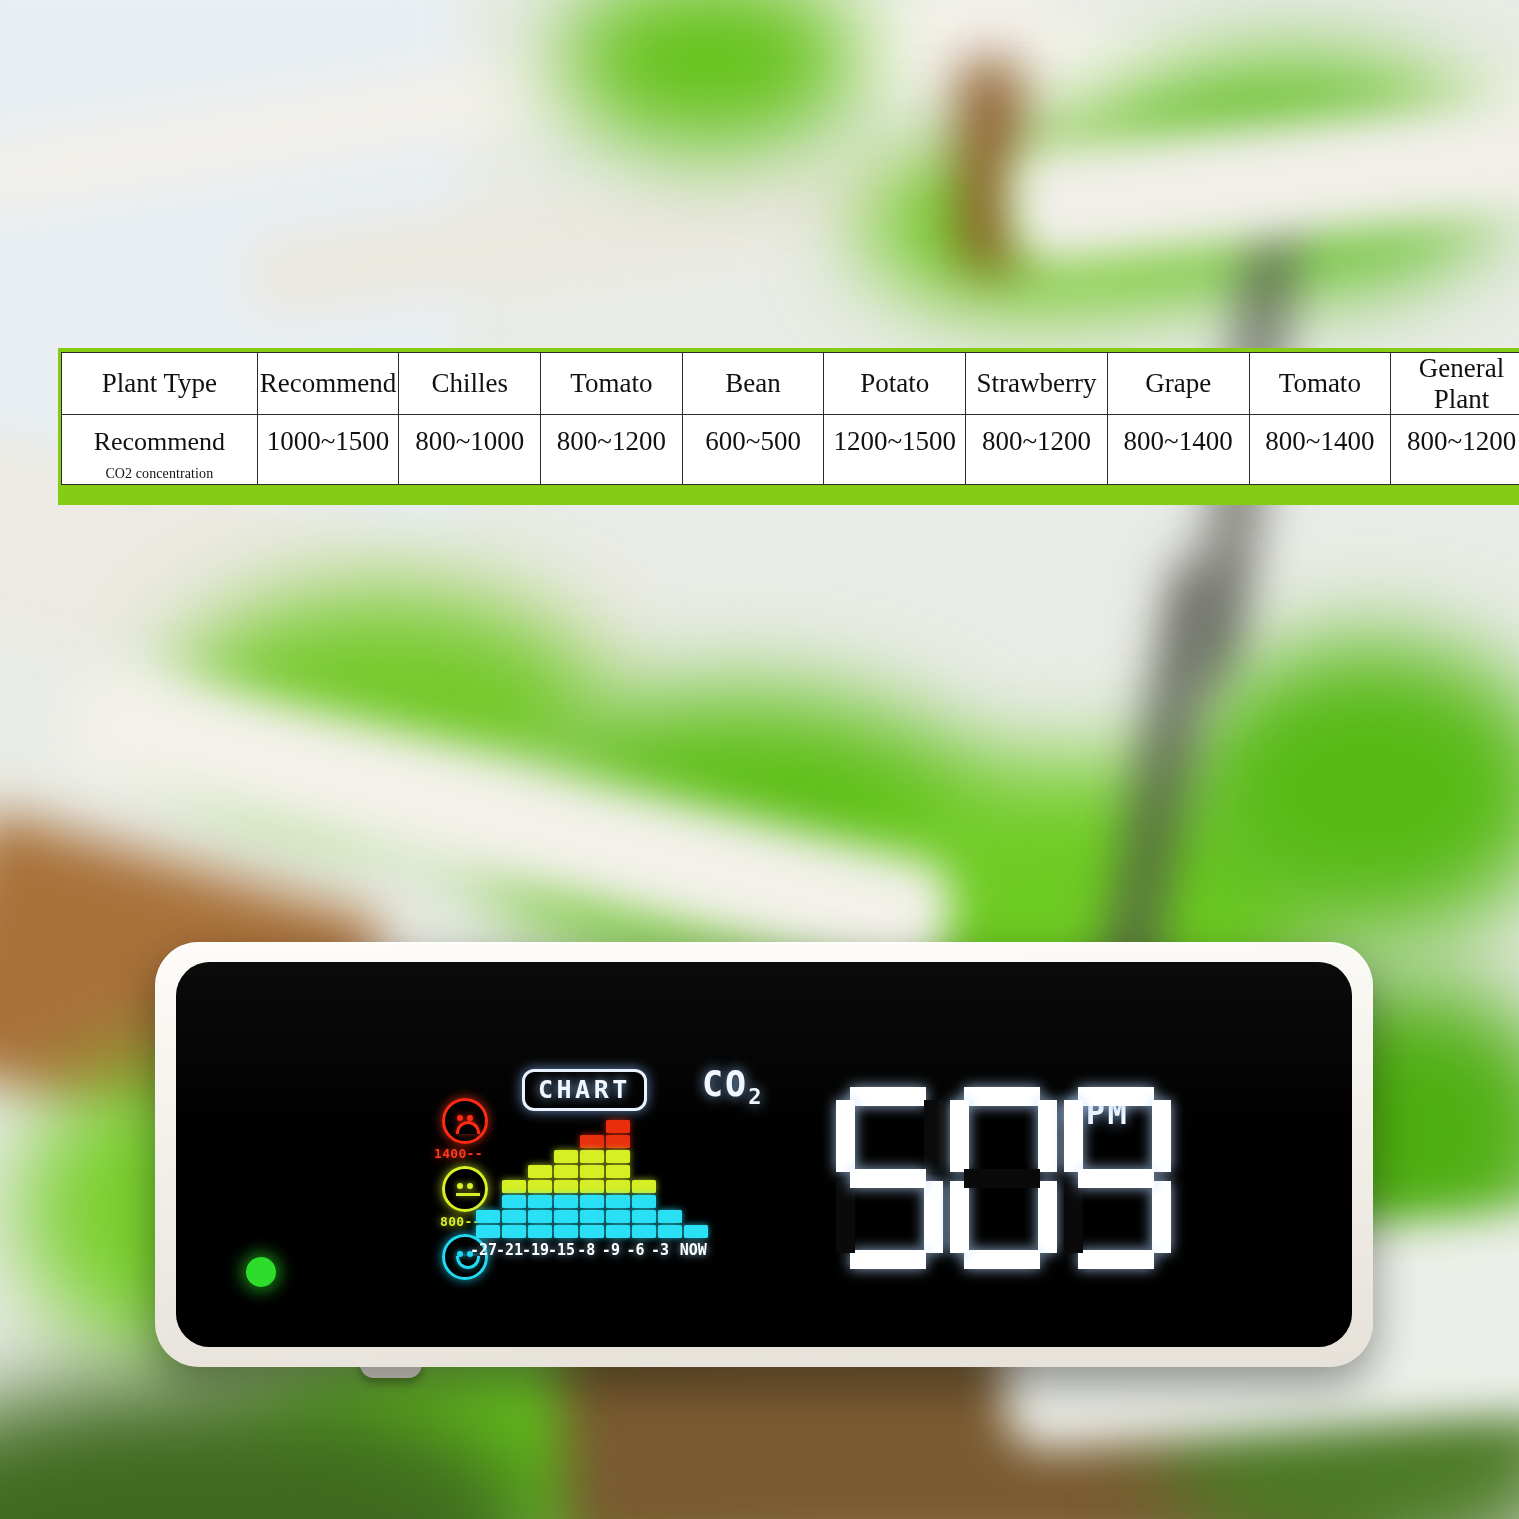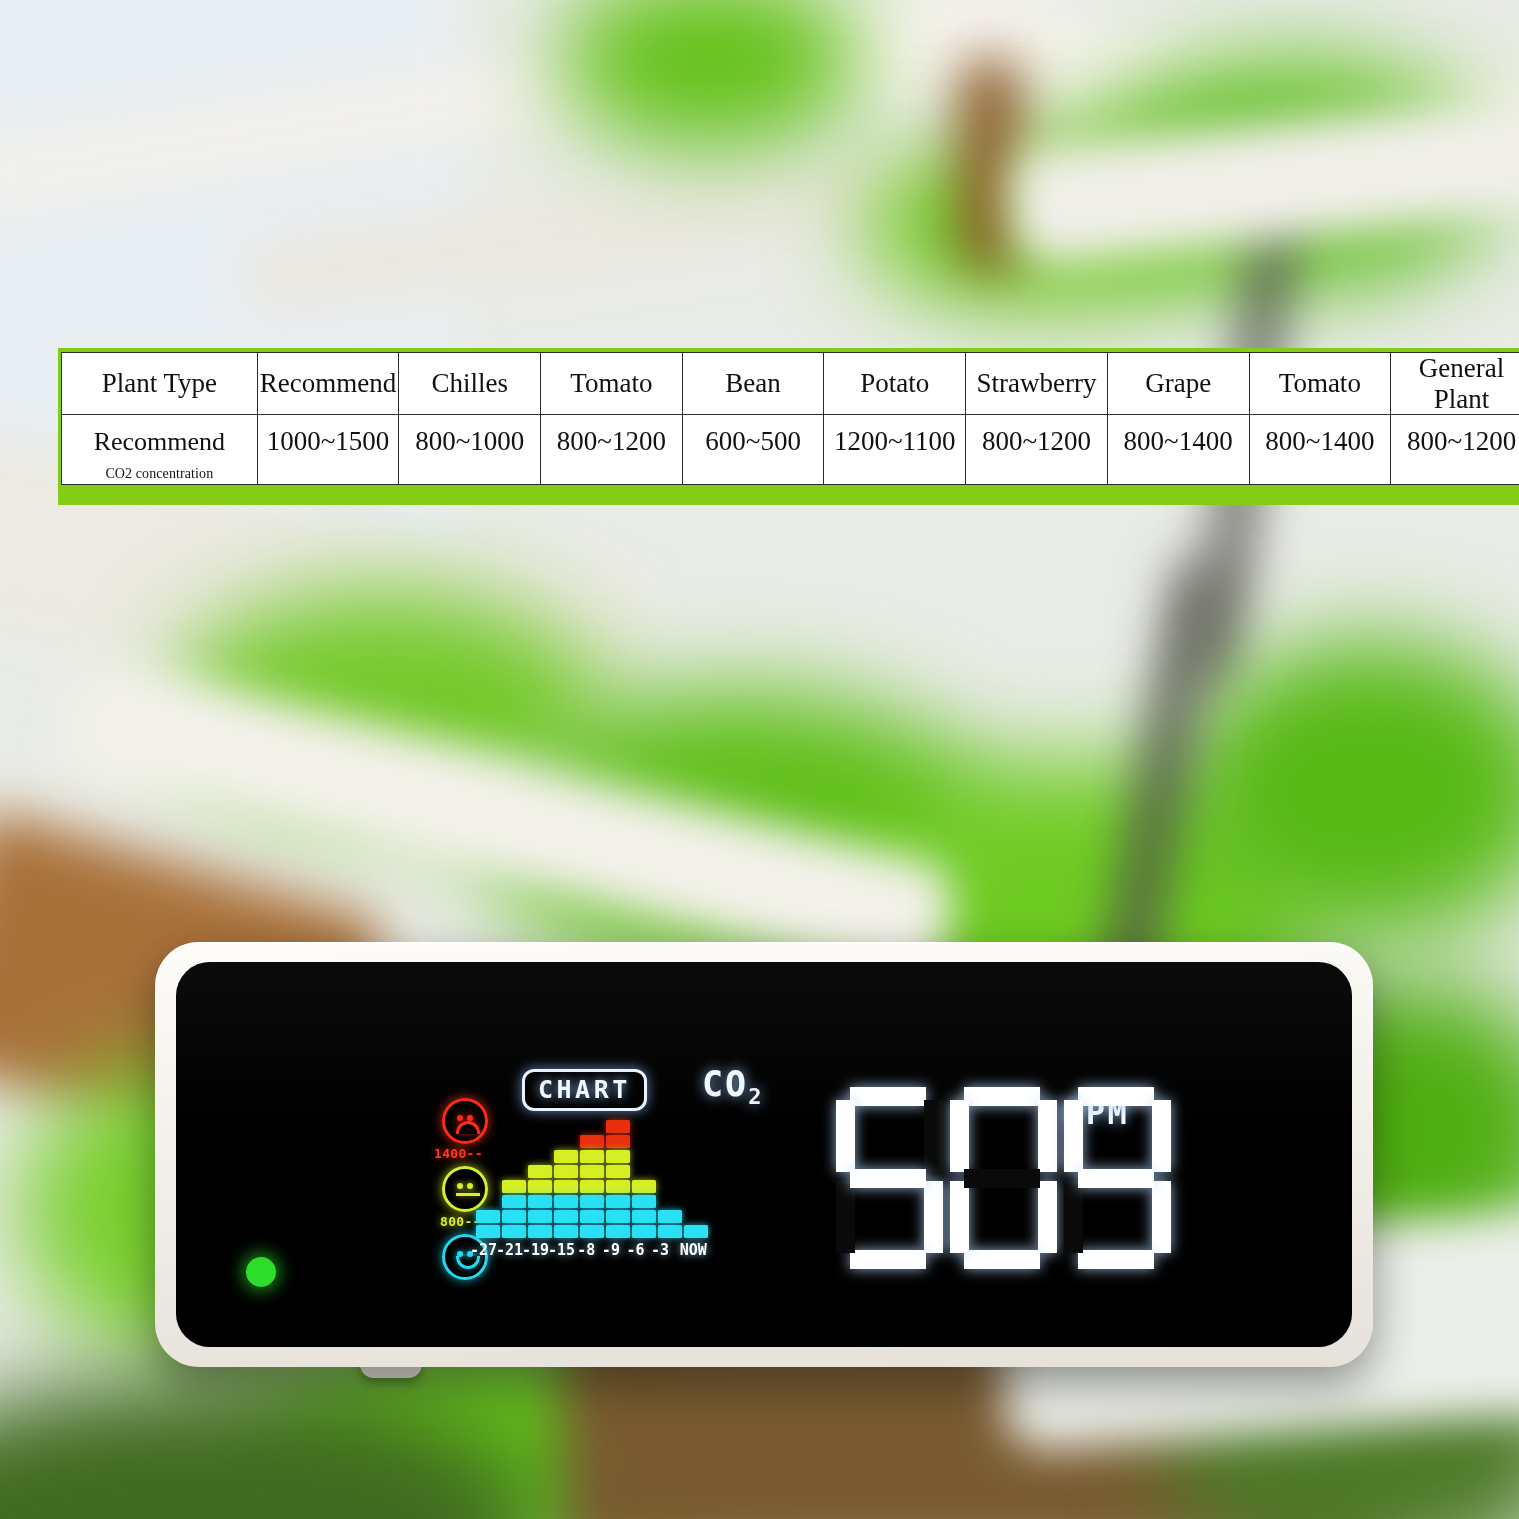--- a/index.html
+++ b/index.html
@@ -206,21 +206,21 @@
     </tr>
     <tr class="val-row">
       <td class="label-cell">
         <span class="l1">Recommend</span>
         <span class="l2">CO2 concentration</span>
       </td>
       <td>1000~1500</td>
       <td>800~1000</td>
       <td>800~1200</td>
       <td>600~500</td>
-      <td>1200~1100</td>
+      <td>1200~1500</td>
       <td>800~1200</td>
       <td>800~1400</td>
       <td>800~1400</td>
       <td>800~1200</td>
     </tr>
   </tbody>
     </table>
 </div>
 
 <div id="device-foot"></div>

